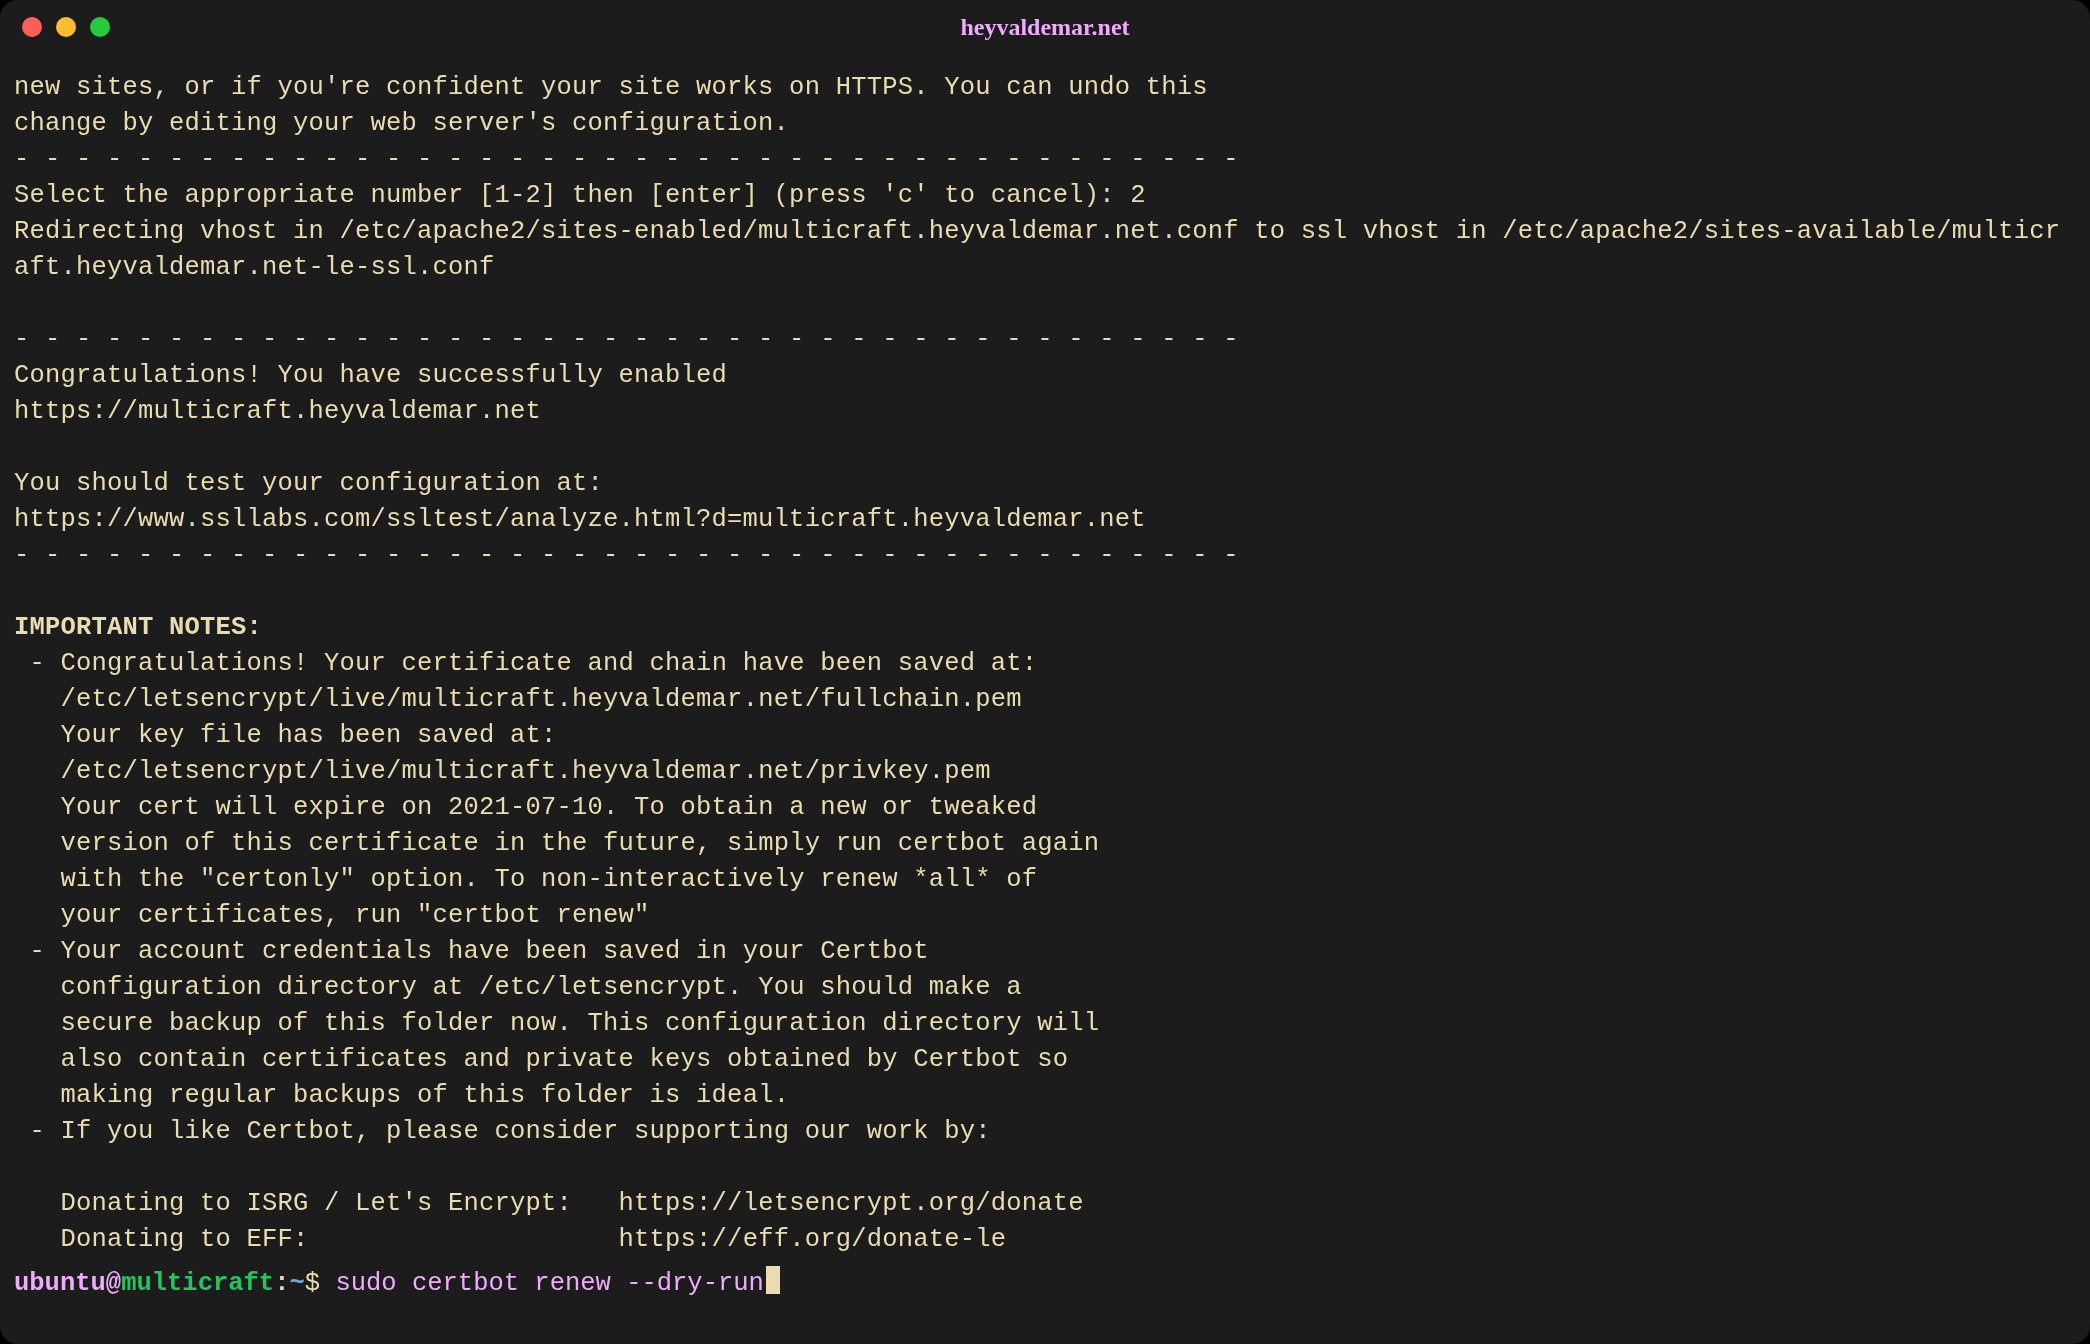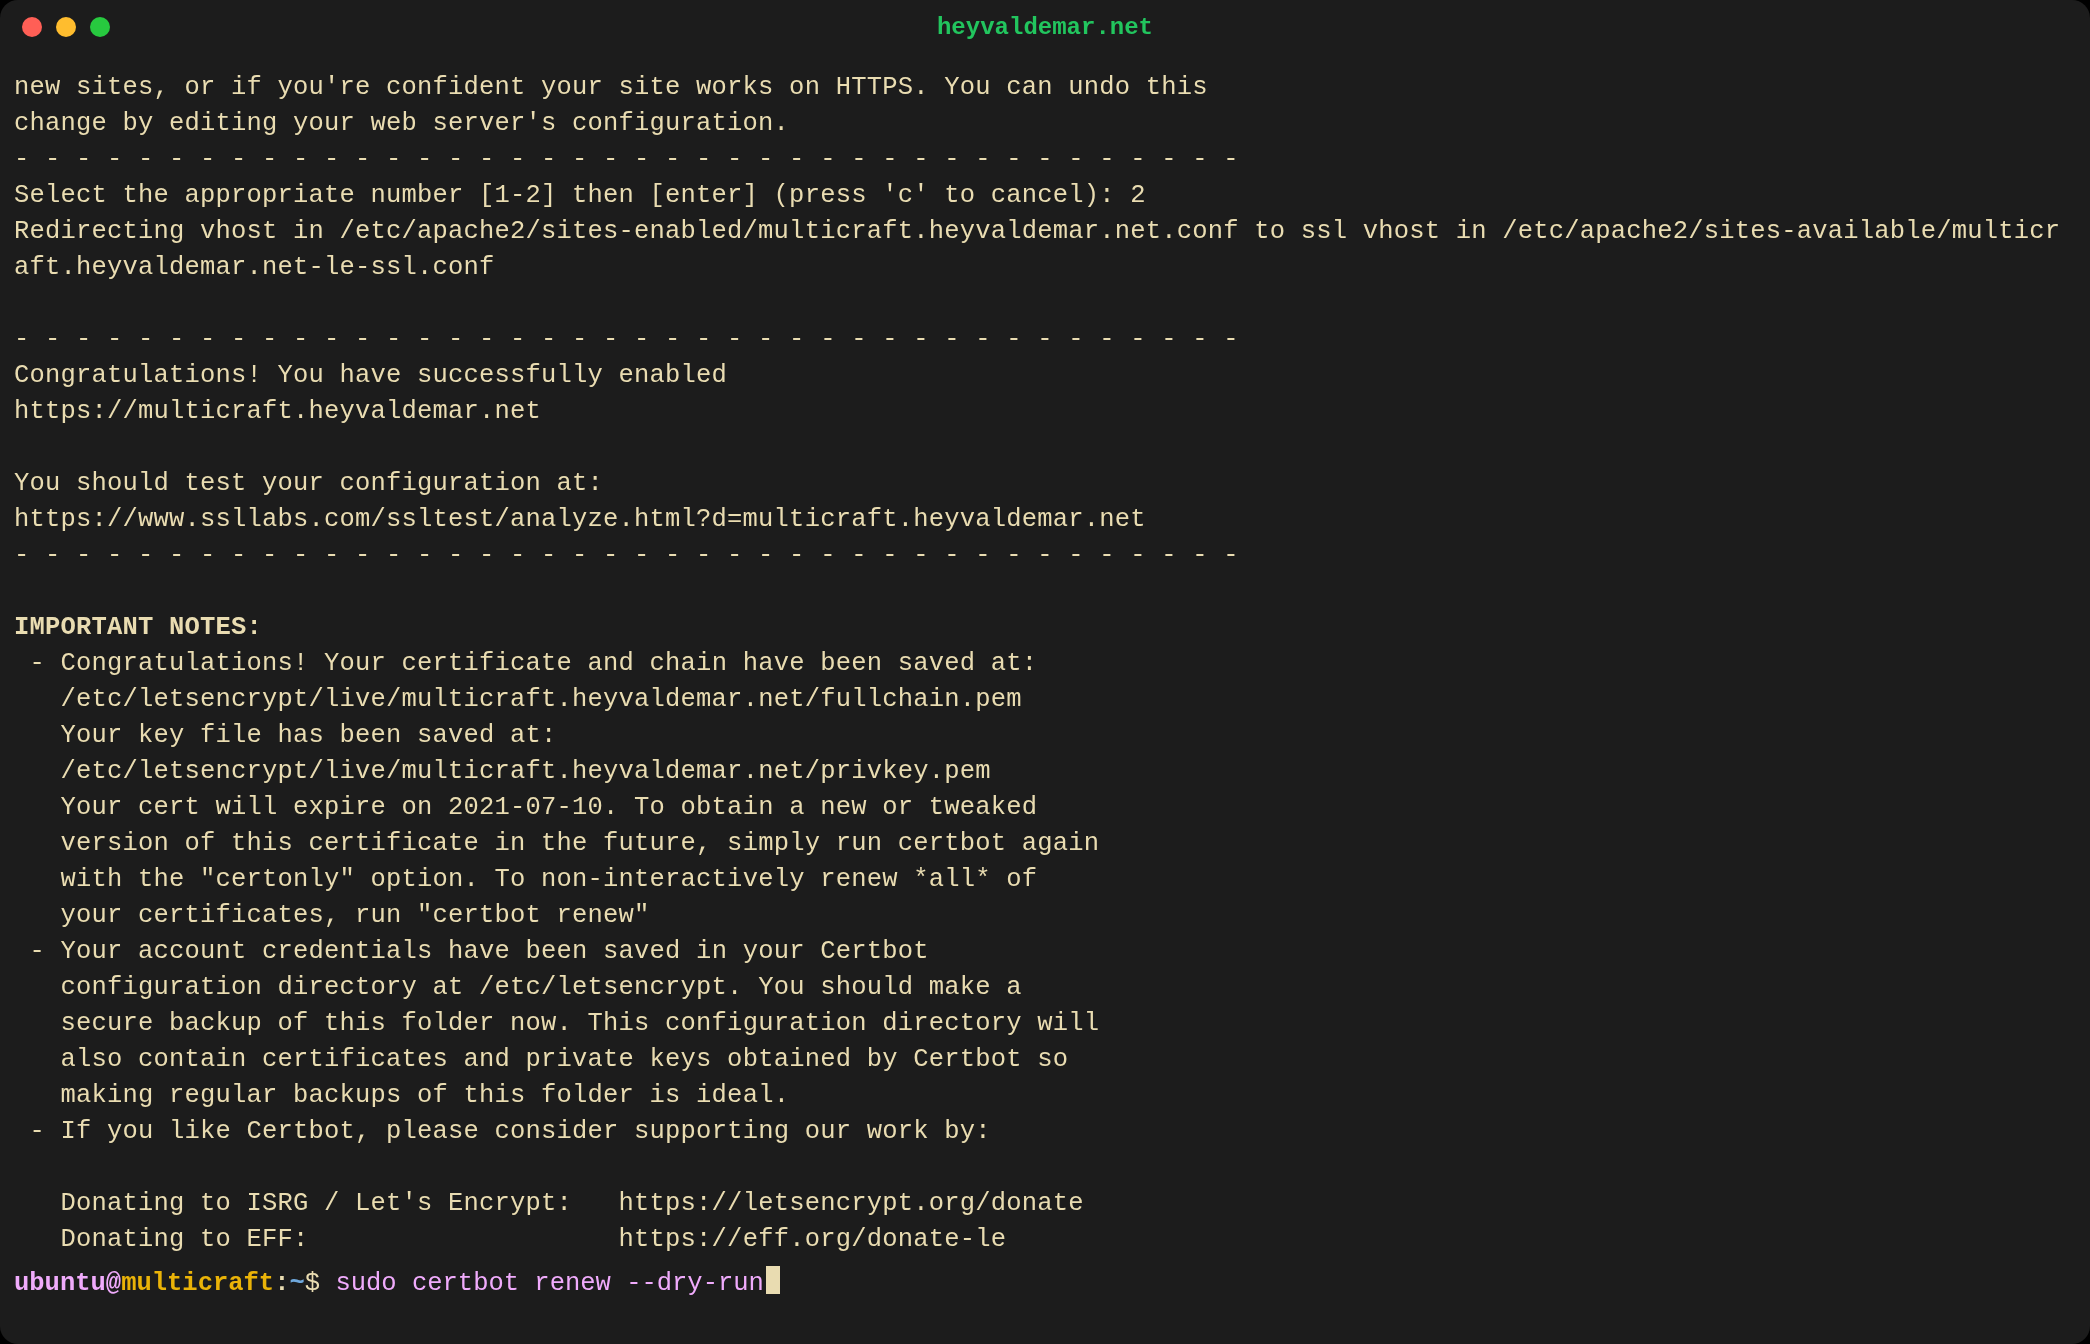--- a/index.html
+++ b/index.html
@@ -35,24 +35,24 @@
     height: 20px;
     border-radius: 50%;
   }
   .tl-close   { background: #ff5f56; }
   .tl-min     { background: #ffbd2e; }
   .tl-max     { background: #27c93f; }
   .title {
     position: absolute;
     left: 0; right: 0;
     text-align: center;
-    color: #22c55e;
+    color: #f0abfc;
     font-size: 24px;
     font-weight: 600;
-    font-family: Liberation Mono, monospace;
+    font-family: Liberation Serif, serif;
     pointer-events: none;
   }
   .term {
     padding: 16px 19px 8px 14px;
     color: #e9dcb1;
     font-size: 25.5px;
     line-height: 36px;
     white-space: pre-wrap;
     word-break: break-all;
     letter-spacing: 0.2px;
@@ -60,21 +60,21 @@
   .term strong {
     font-weight: 700;
     color: #e9dcb1;
   }
   .prompt-line {
     padding: 0 14px 18px 14px;
     font-size: 25.5px;
     line-height: 36px;
   }
   .p-user { color: #f0abfc; font-weight: 700; }
-  .p-host { color: #eab308; font-weight: 700; }
+  .p-host { color: #22c55e; font-weight: 700; }
   .p-colon{ color: #e9dcb1; font-weight: 700; }
   .p-path { color: #6fa8dc; font-weight: 700; }
   .p-sym  { color: #e9dcb1; }
   .p-cmd  { color: #f0abfc; text-align: right; }
   .cursor {
     display: inline-block;
     width: 14px;
     height: 28px;
     background: #e9dcb1;
     vertical-align: -4px;

